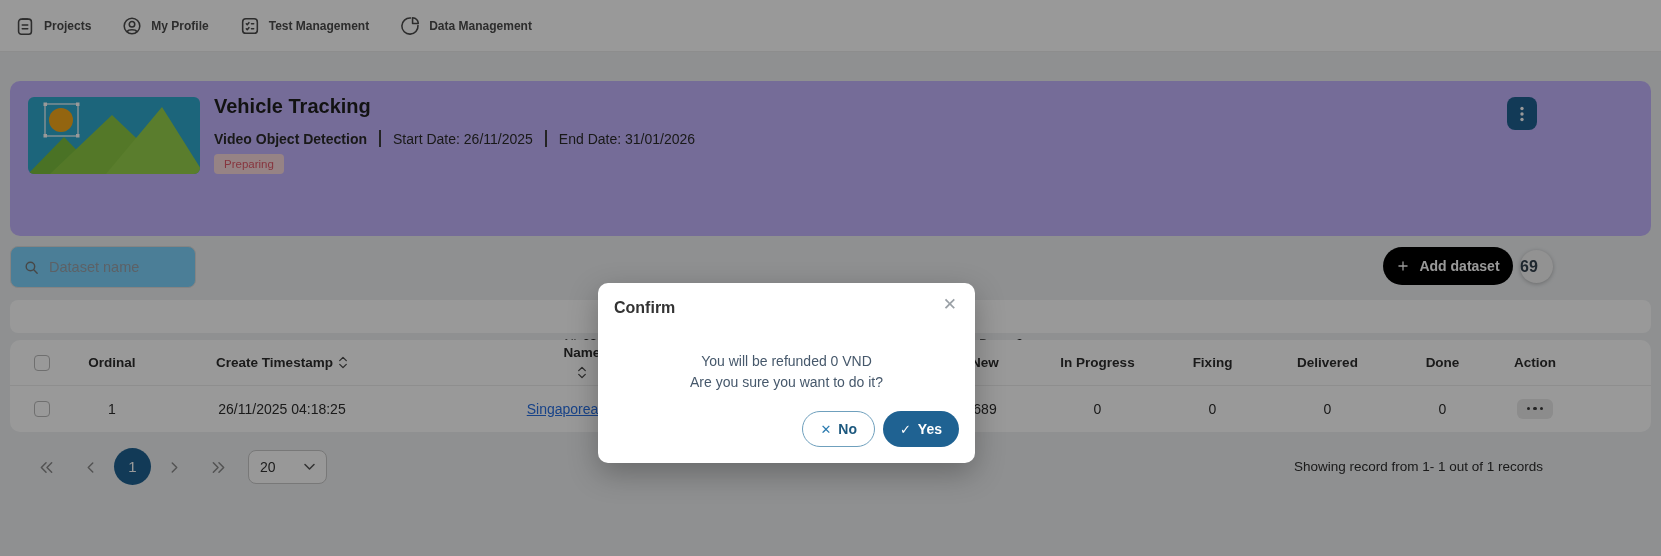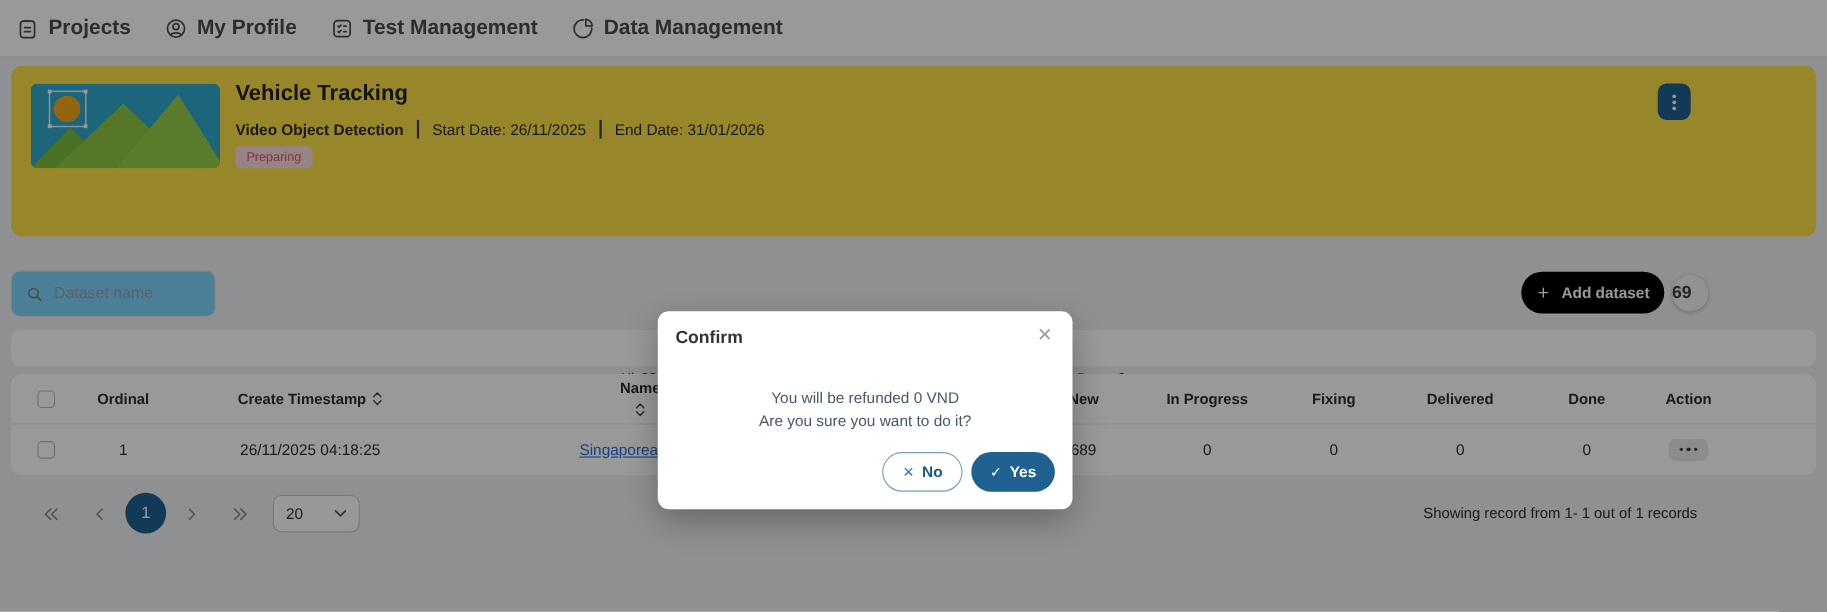--- a/index.html
+++ b/index.html
@@ -12,27 +12,27 @@
   }
   svg { display:block; }
 
   
   .topnav {
     position:absolute; left:0; top:0; width:1661px; height:52px;
     background:#fff; border-bottom:1px solid #ececec;
     display:flex; align-items:center; gap:30px; padding-left:14px;
   }
   .nav-item { display:flex; align-items:center; gap:8px; color:#4b4b4b;
-    font-size:19px; font-weight:bold; cursor:pointer; }
+    font-size:12px; font-weight:bold; cursor:pointer; }
   .nav-item svg { stroke:#4b4b4b; }
 
   
   .project-card {
-    position:absolute; left:10px; top:60px; width:1641px; height:155px;
-    background:#fde047; border-radius:10px;
+    position:absolute; left:10px; top:81px; width:1641px; height:155px;
+    background:#c4b5fd; border-radius:10px;
   }
   .thumb {
     position:absolute; left:18px; top:16px; width:172px; height:77px;
     border-radius:6px; overflow:hidden;
   }
   .proj-title { position:absolute; left:204px; top:14px; font-size:20px; font-weight:bold; color:#1f1f1f; }
   .proj-meta { position:absolute; left:204px; top:49px; display:flex; align-items:center; gap:12px; font-size:14px; color:#2b2b2b; }
   .proj-meta .strong { font-weight:bold; }
   .vdiv { width:2px; height:17px; background:#3c3c3c; }
   .badge {

